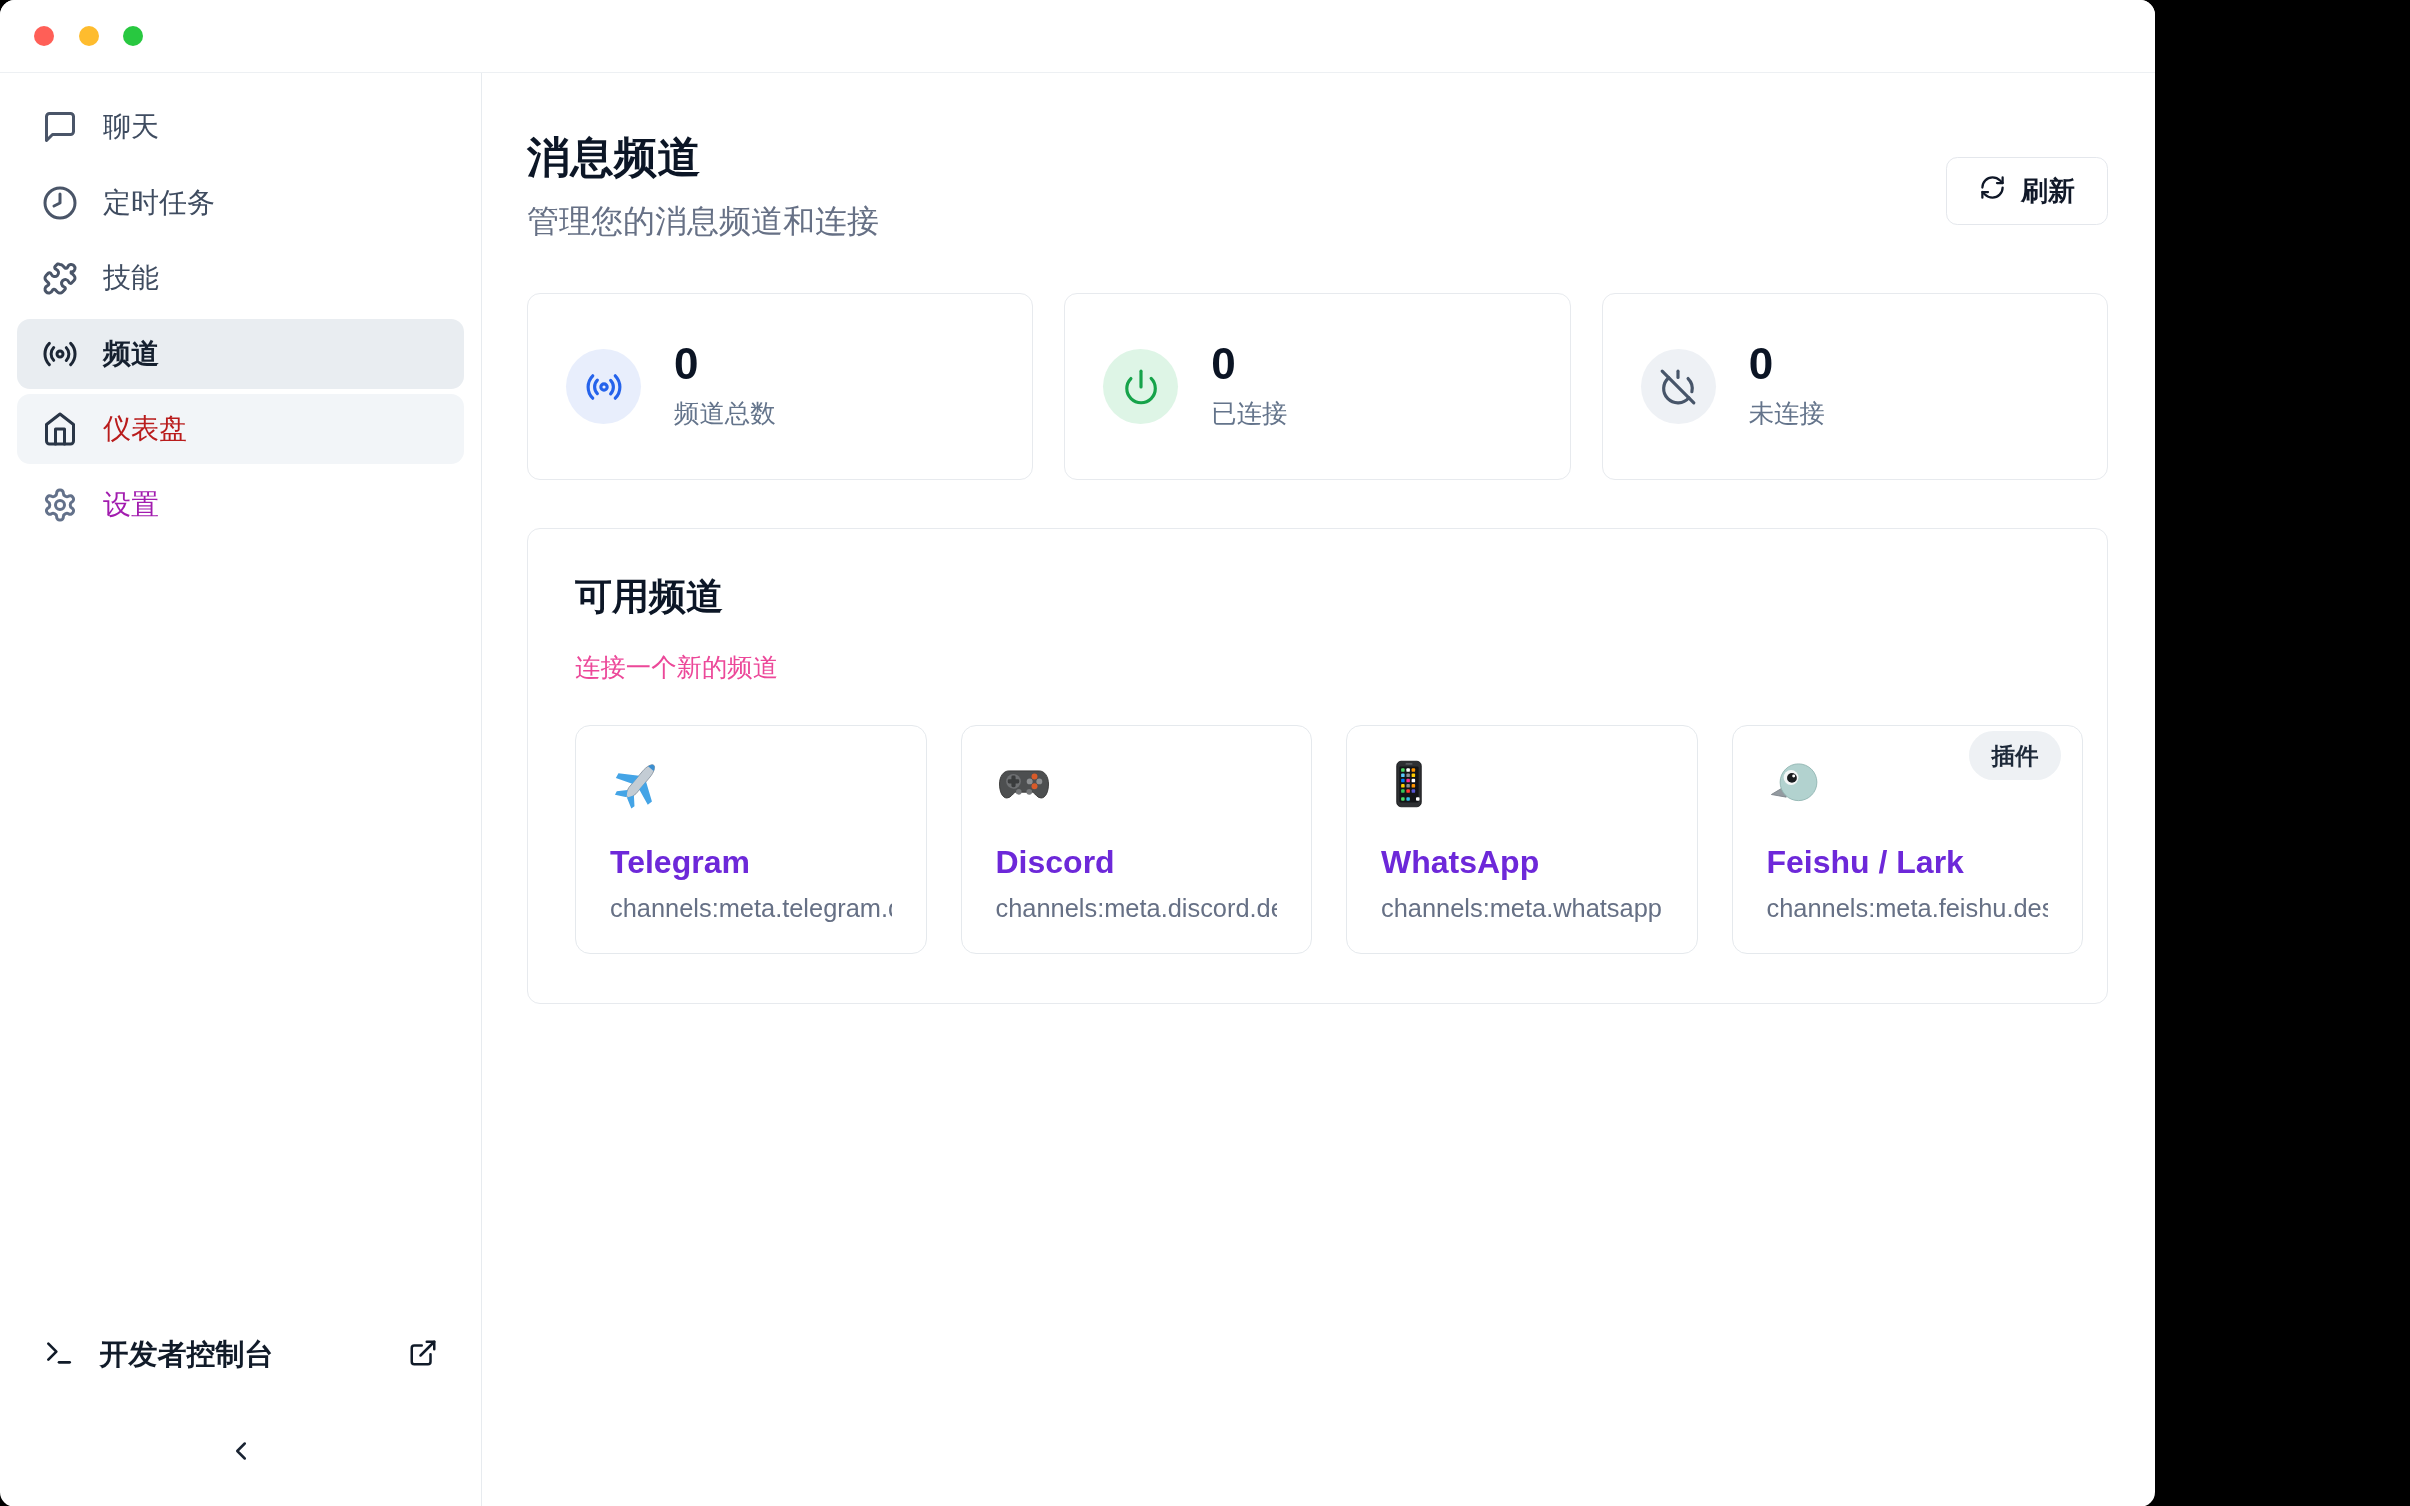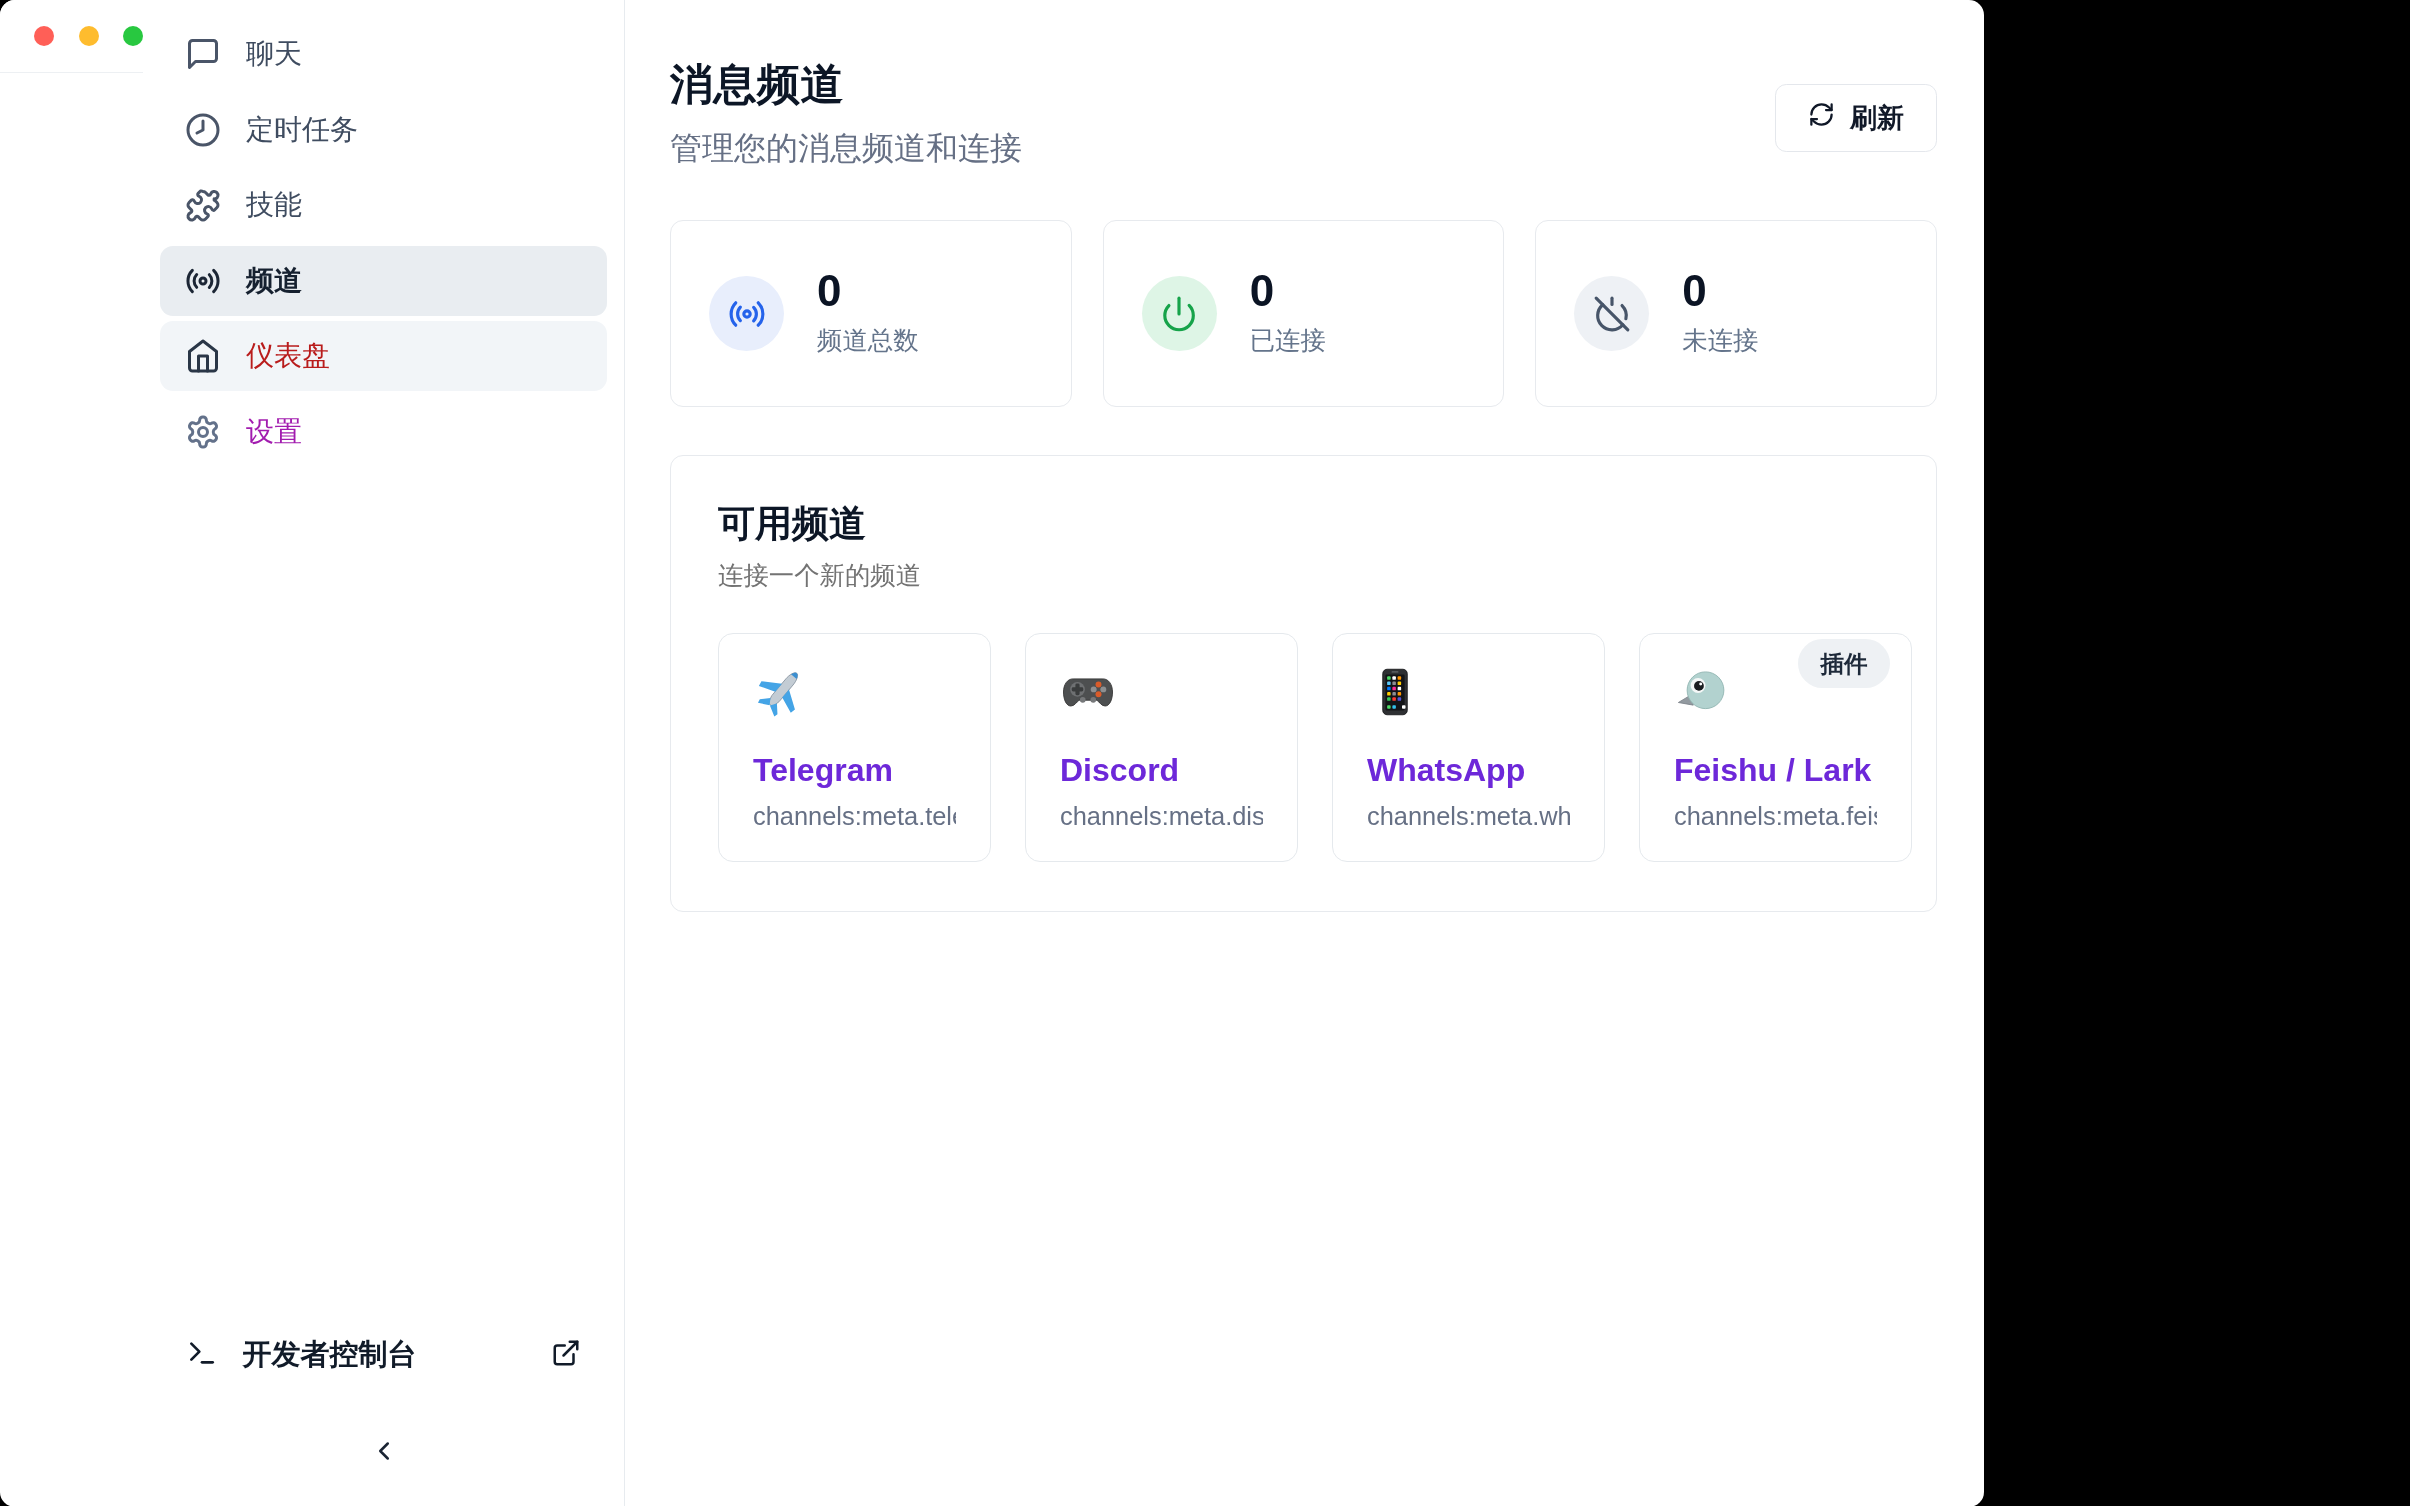--- a/index.html
+++ b/index.html
@@ -1,19 +1,19 @@
 <!DOCTYPE html>
 <html style="font-size:15px"><head>
 <meta charset="utf-8">
 <style>
   * { box-sizing: border-box; margin: 0; padding: 0; }
   html,body { width: 2411px; height: 1507px; background:#000; overflow:hidden; }
   body { font-family: "Liberation Sans", "DejaVu Sans", sans-serif; color:#101828; }
 
-  .window { width:1984px; height:1507px; background:#fff; border-radius:15px; overflow:hidden; display:flex; flex-direction:row; }
+  .window { width:2155px; height:1507px; background:#fff; border-radius:15px; overflow:hidden; display:flex; flex-direction:column; }
 
   
   .titlebar { height:73px; flex:0 0 73px; background:#fff; border-bottom:0.9px solid #edf0f3; display:flex; align-items:center; padding-left:34px; }
   .traffic { display:flex; gap:24.5px; }
   .dot { width:20px; height:20px; border-radius:50%; border:none; cursor:pointer; }
   .dot.red { background:#ff5f57; }
   .dot.yellow { background:#febc2e; }
   .dot.green { background:#28c840; }
 
   .app { flex:1; display:flex; min-height:0; }
@@ -55,21 +55,21 @@
   .stats-row { margin-top:49px; display:grid; grid-template-columns:repeat(3,1fr); gap:31px; }
   .stat-card { height:187px; background:#fff; border:1.4px solid #e7eaee; border-radius:13px; display:flex; align-items:center; padding-left:38px; gap:33px; }
   .stat-icon { width:75px; height:75px; border-radius:50%; display:flex; align-items:center; justify-content:center; flex:0 0 75px; }
   .stat-icon svg { width:38px; height:38px; }
   .stat-value { font-size:44px; font-weight:700; color:#0b1424; line-height:1; }
   .stat-label { font-size:25.4px; color:#64748b; margin-top:11.3px; }
 
   
   .available-card { margin-top:48px; background:#fff; border:1.4px solid #e7eaee; border-radius:13px; padding:43px 24px 49px 47px; }
   .section-title { font-size:37px; font-weight:700; color:#0c1626; }
-  .section-subtitle { font-size:25.4px; color:#737373; margin-top:10px; }
+  .section-subtitle { font-size:25.4px; color:#ec4899; margin-top:29px; }
   .channels-grid { margin-top:40px; display:grid; grid-template-columns:repeat(4,1fr); gap:34px; }
   .channel-card { position:relative; height:229px; background:#fff; border:1.4px solid #e5e9ed; border-radius:15px; padding:30px 34px; cursor:pointer; overflow:hidden; }
   .channel-emoji { width:56px; height:56px; }
   .channel-emoji svg { width:56px; height:56px; }
   .channel-name { font-size:32px; font-weight:600; color:#6d28d9; margin-top:32px; }
   .channel-desc { font-size:25.4px; color:#667085; margin-top:13px; white-space:nowrap; overflow:hidden; }
   .channel-badge { position:absolute; top:5px; right:21px; background:#eef1f4; color:#1d2939; border-radius:941px; padding:8.5px 22.6px; font-size:23.5px; font-weight:600; }
 </style>
 </head>
 <body>

